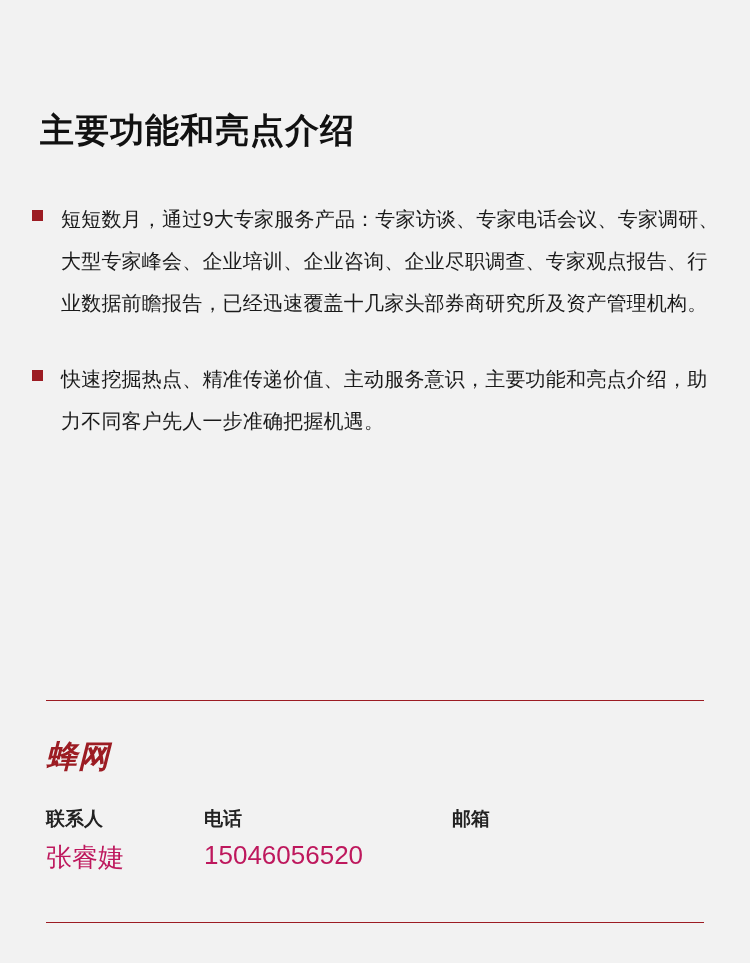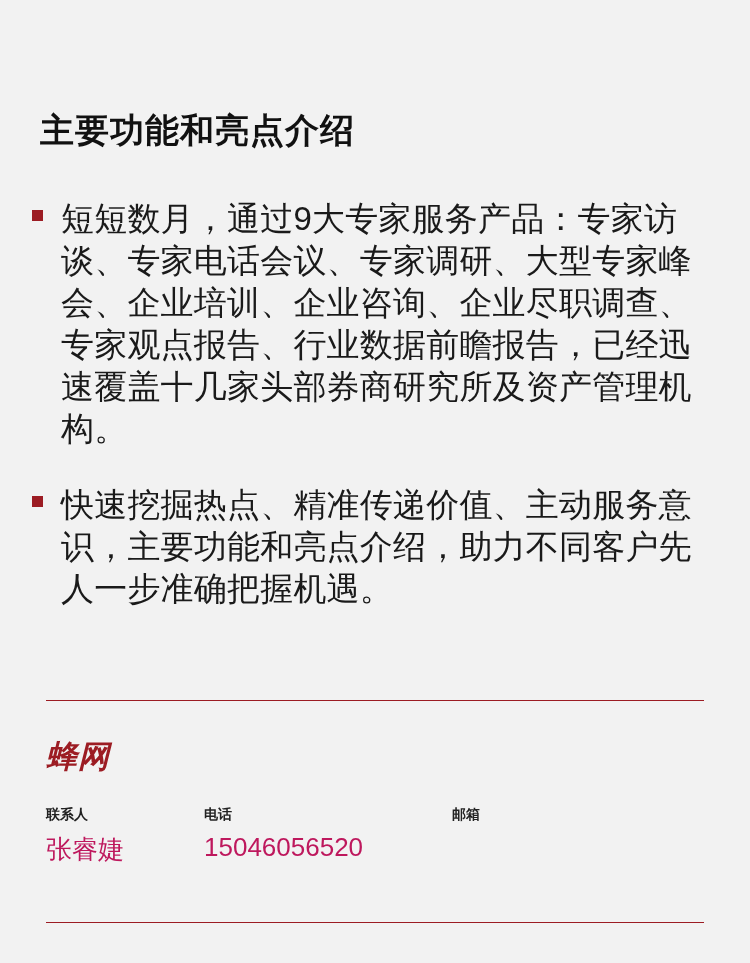--- a/index.html
+++ b/index.html
@@ -41,21 +41,21 @@
   }
   .bullet-marker {
     width: 11px;
     height: 11px;
     background: #9c1c23;
     flex: 0 0 auto;
     margin-top: 12px;
     margin-right: 18px;
   }
   .bullet-text {
-    font-size: 33px;
+    font-size: 20px;
     line-height: 42px;
     color: #1a1a1a;
     letter-spacing: 0.2px;
     flex: 1 1 auto;
   }
   .divider {
     position: absolute;
     left: 46px;
     right: 46px;
     height: 1px;
@@ -83,21 +83,21 @@
     align-items: flex-start;
   }
   .contact-col {
     display: flex;
     flex-direction: column;
   }
   .col-name { width: 158px; }
   .col-phone { width: 248px; }
   .col-email { width: auto; gap: 28px; }
   .contact-label {
-    font-size: 14px;
+    font-size: 19px;
     color: #222222;
     margin-bottom: 8px;
     font-weight: bold;
   }
   .contact-value {
     font-size: 26px;
     color: #be185d;
     white-space: nowrap;
   }
 </style>

